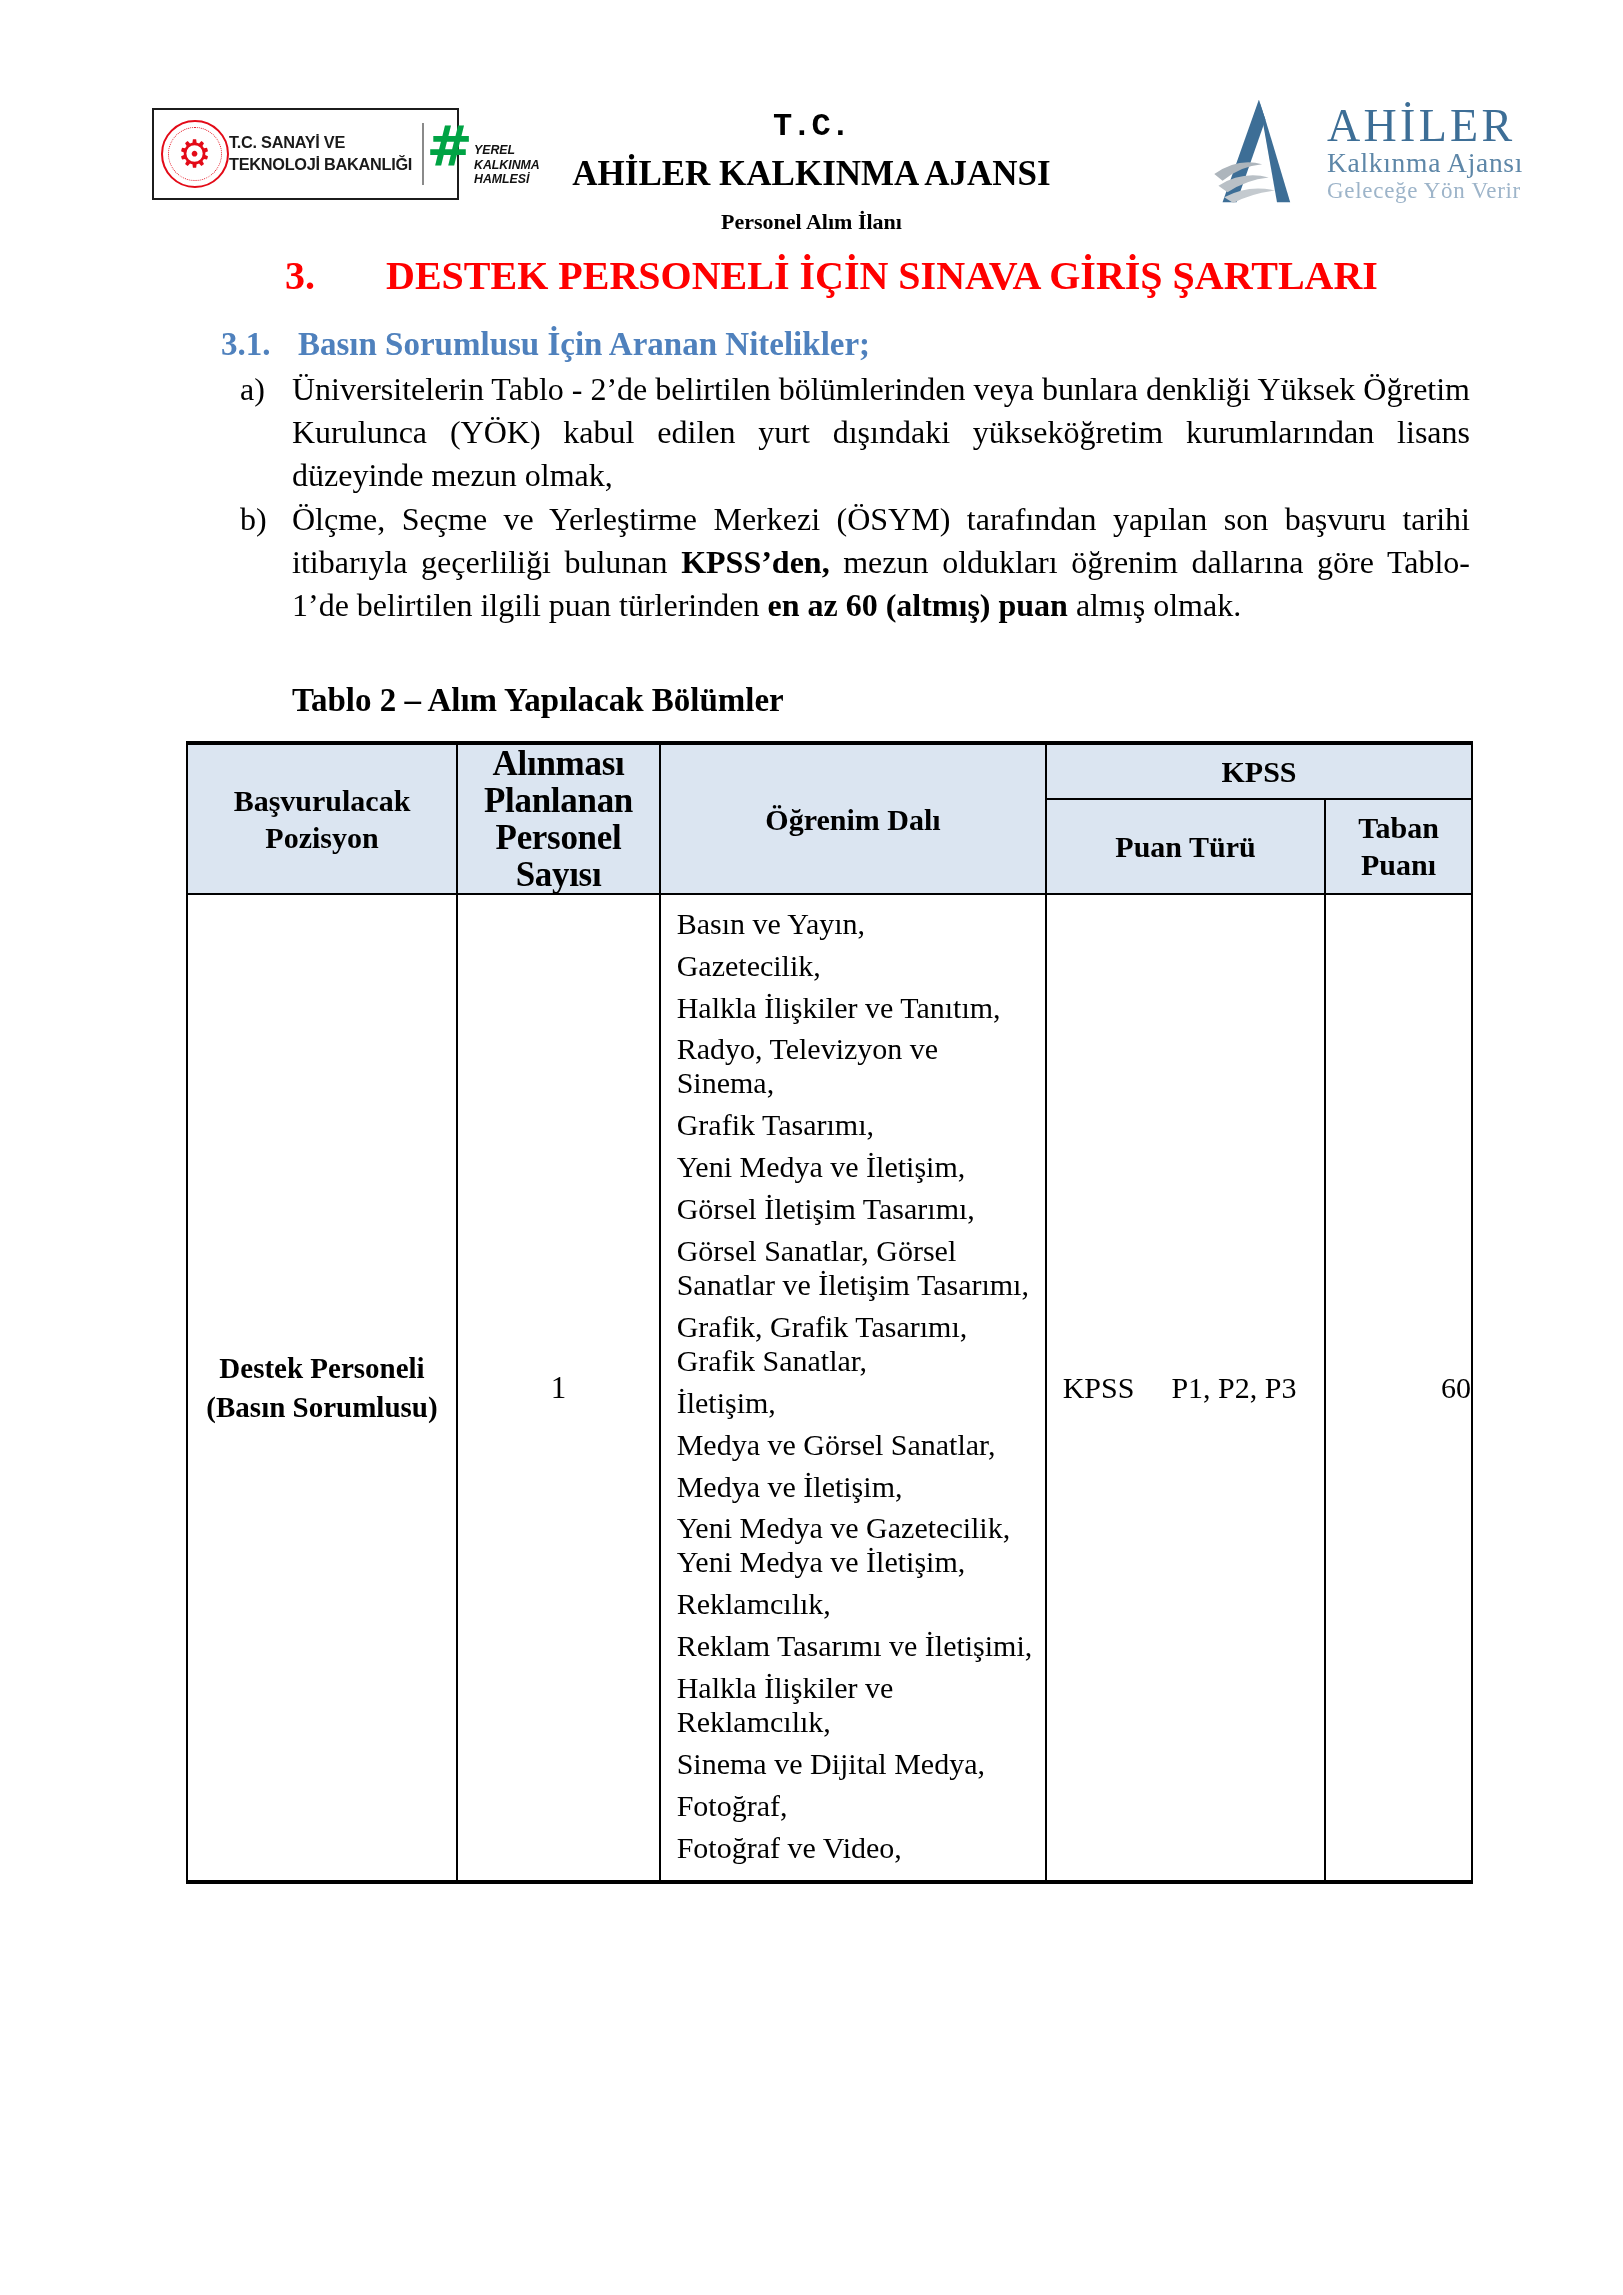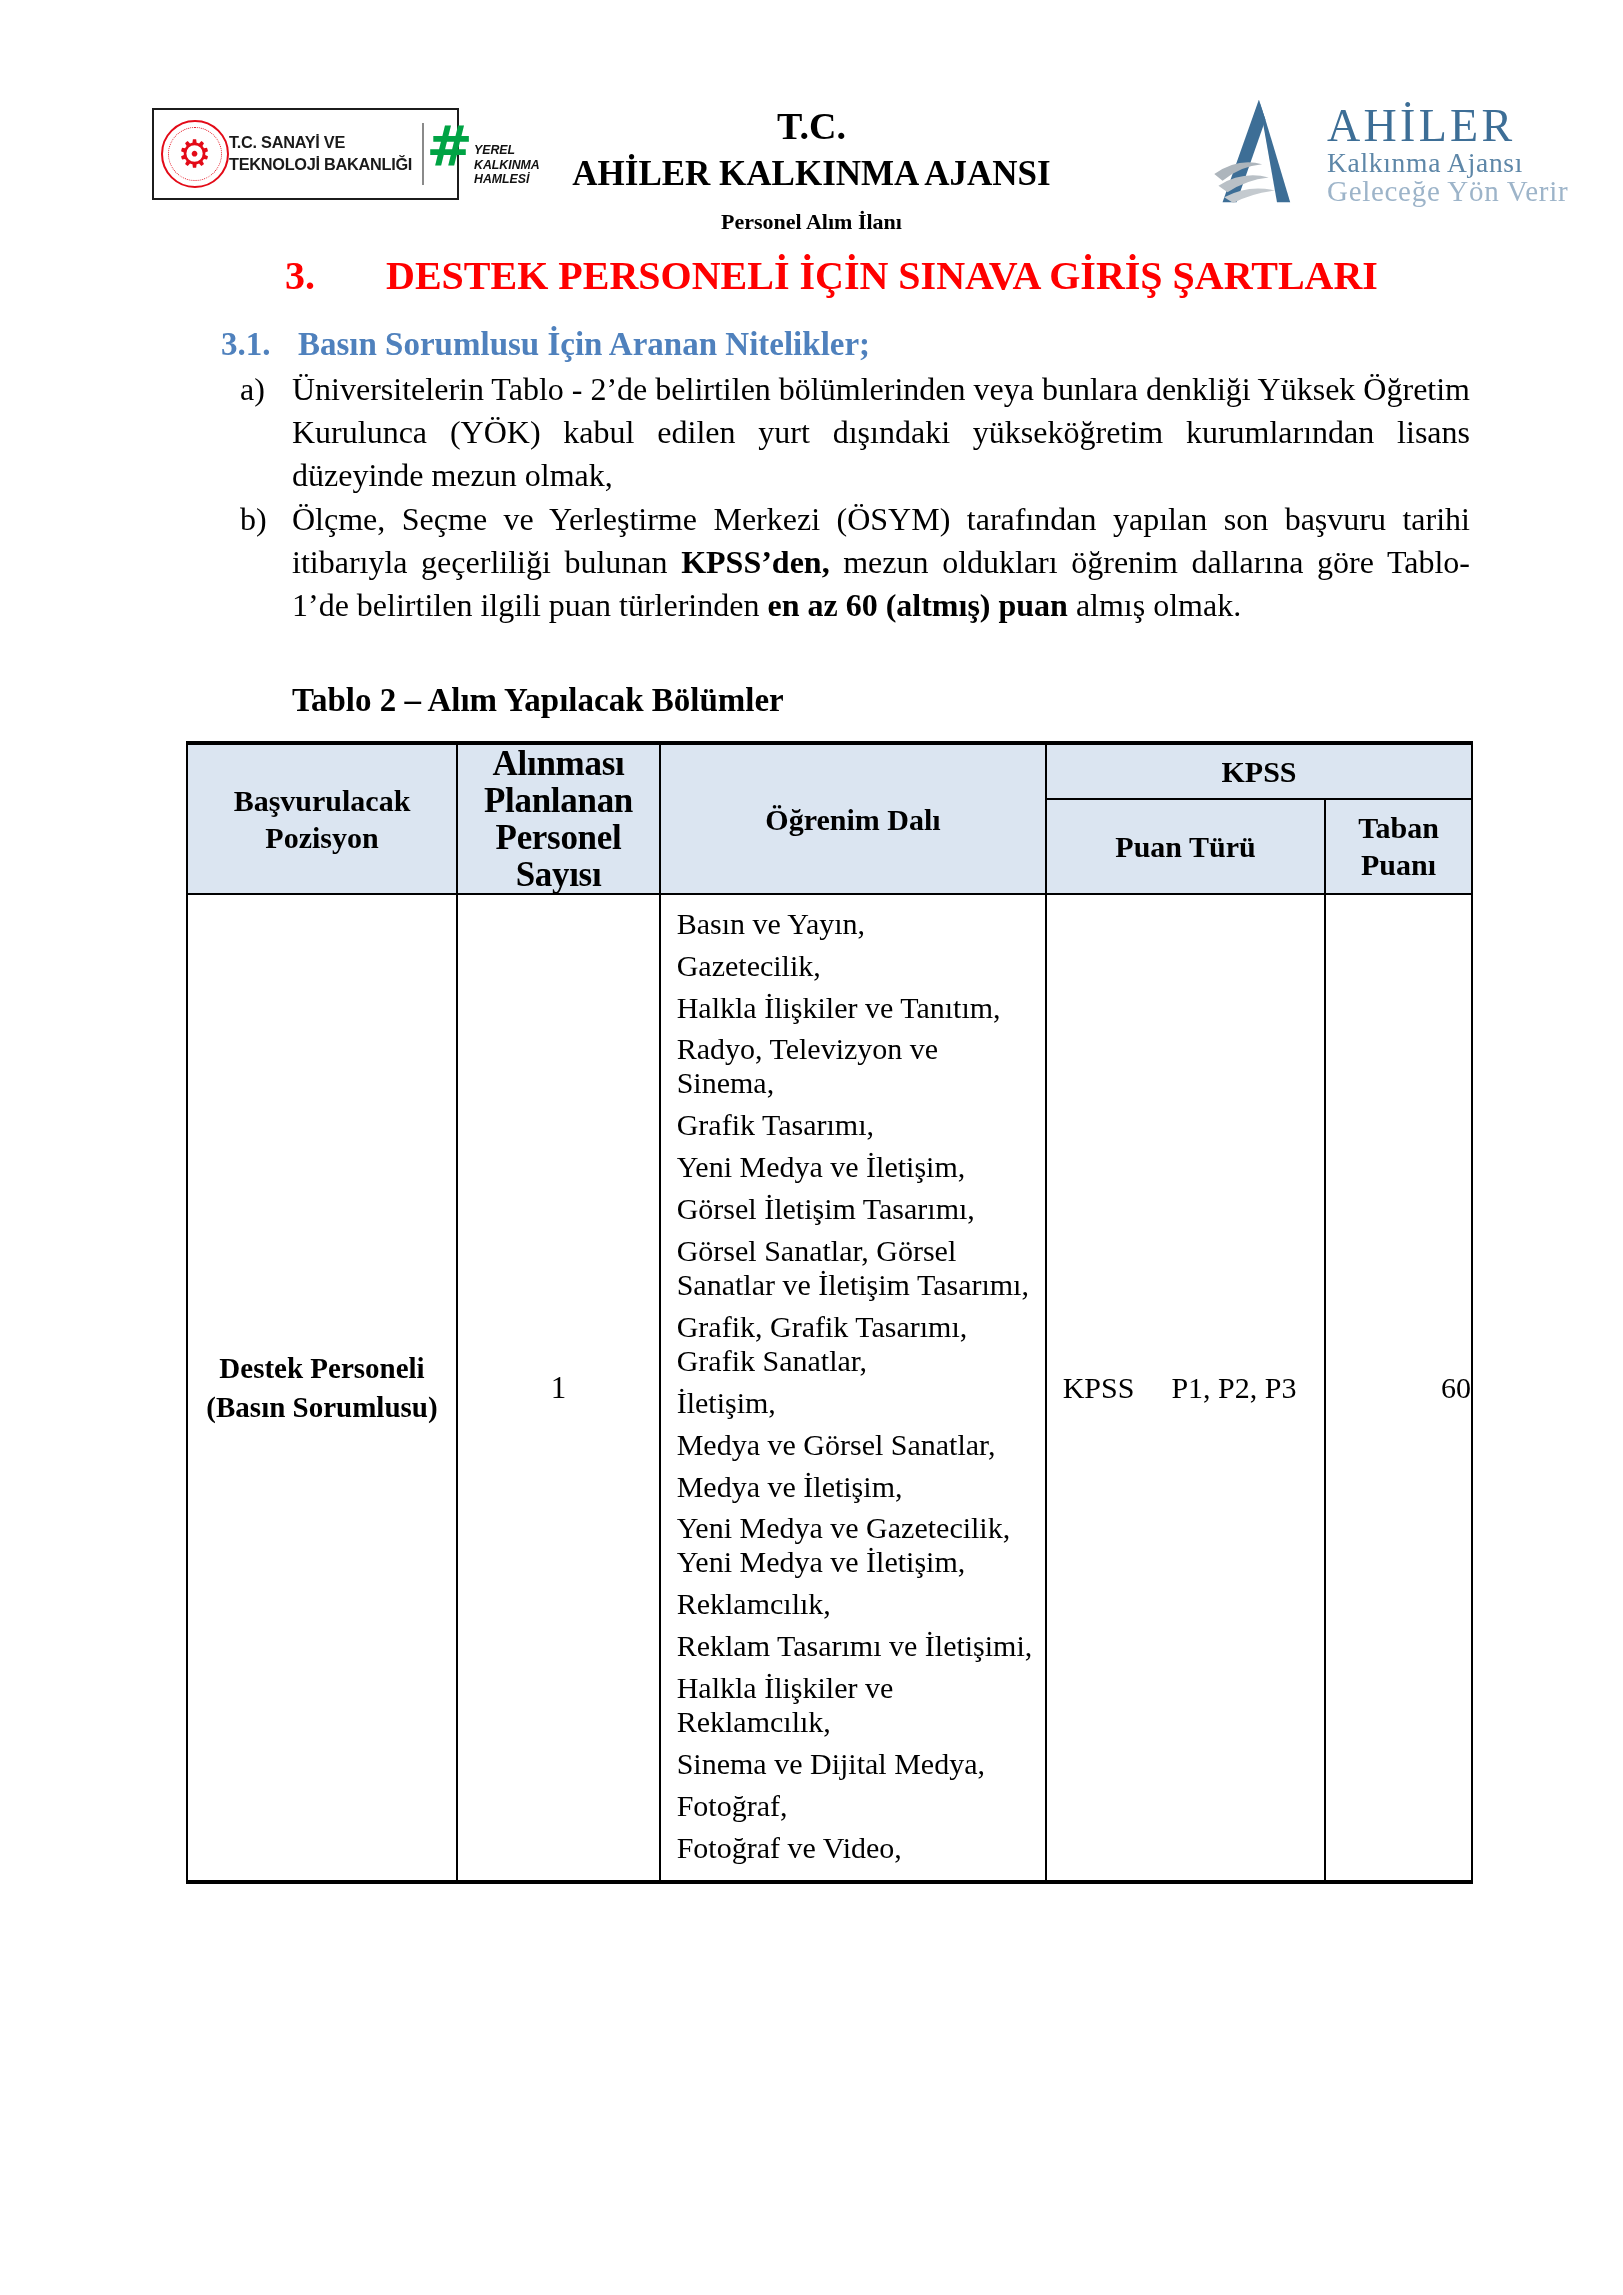--- a/index.html
+++ b/index.html
@@ -58,36 +58,36 @@
   }
   .campaign-words{
     margin-top:22px;
     font-style:italic;font-weight:bold;font-size:13.7px;line-height:14.4px;
     color:#111;letter-spacing:0;transform:scaleX(.9);transform-origin:left;
   }
   .center-titles{
     position:absolute;left:458px;top:103px;width:707px;
     text-align:center;font-weight:bold;
   }
-  .center-titles .t1{font-size:38px;line-height:47px;}
+  .center-titles .t1{font-size:32px;line-height:47px;font-family:Liberation Mono, monospace;}
   .center-titles .t2{font-size:35px;line-height:48px;}
   .center-titles .t3{font-size:22px;line-height:47px;}
 
   .ahiler-logo{
     position:absolute;left:1211px;top:96px;
     display:flex;align-items:flex-start;gap:17px;
   }
   .ahiler-mark{width:99px;height:110px;flex:0 0 99px;}
   .ahiler-text{display:flex;flex-direction:column;align-items:flex-start;padding-top:7.9px;}
   .ahiler-name{
     font-size:46px;line-height:43px;color:var(--logo-blue);
     letter-spacing:3.3px;font-weight:normal;
   }
   .ahiler-sub{font-size:27.5px;line-height:31px;color:var(--logo-blue-mid);letter-spacing:0.7px;}
-  .ahiler-tag{font-size:29px;line-height:26px;color:var(--logo-blue-light);letter-spacing:0.7px;}
+  .ahiler-tag{font-size:23px;line-height:26px;color:var(--logo-blue-light);letter-spacing:0.7px;}
 
   
   .section-heading{
     position:absolute;left:285px;top:255px;
     display:flex;color:var(--accent-red);font-weight:bold;font-size:40px;line-height:42px;
   }
   .section-heading .num{width:101px;flex:0 0 101px;}
   .sub-heading{
     position:absolute;left:185px;top:326px;
     display:flex;color:var(--accent-blue);font-weight:bold;font-size:33px;line-height:37px;

